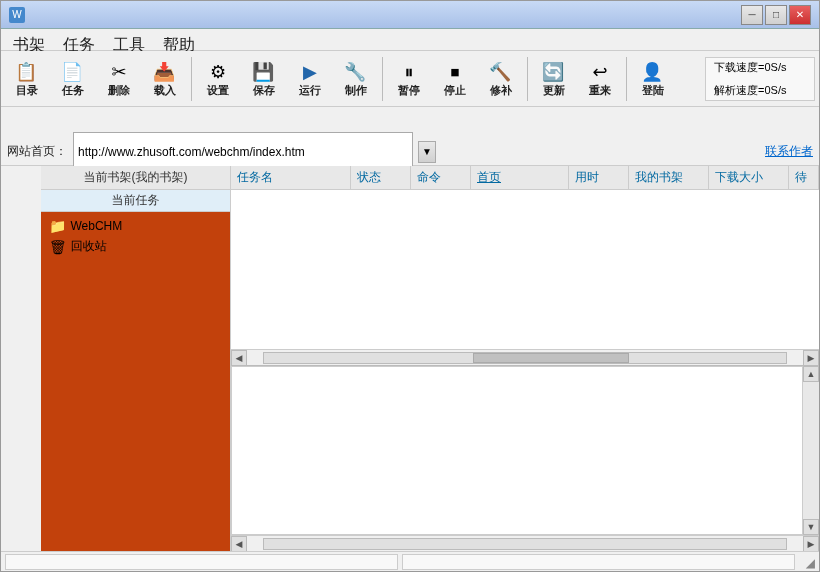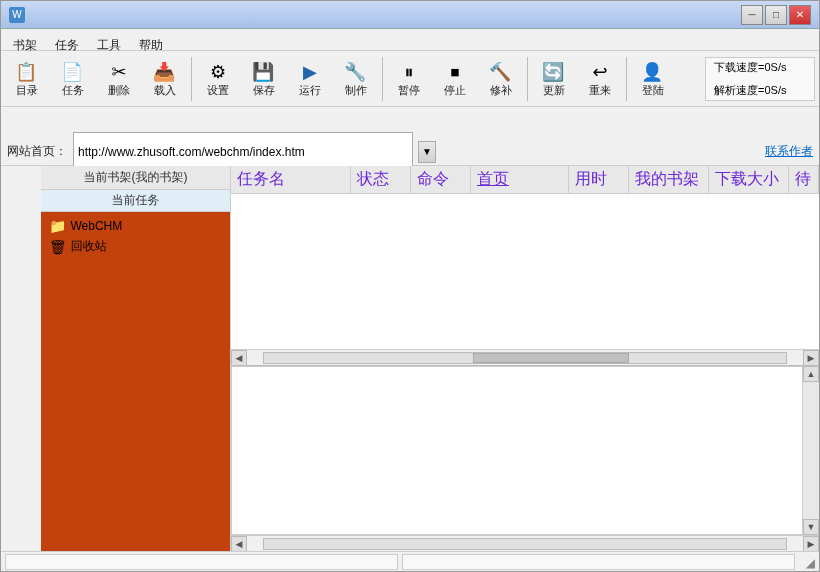--- a/index.html
+++ b/index.html
@@ -73,21 +73,21 @@
       height: 22px;
       display: flex;
       align-items: center;
       padding: 0 4px;
       border-bottom: 1px solid #ccc;
       gap: 2px;
     }
     .menu-item {
       padding: 2px 8px;
       cursor: pointer;
-      font-size: 12px;
+      font-size: 16px;
       color: #222;
       margin-top: 12px;
     }
     
     .toolbar {
       background: #f0f0f0;
       height: 56px;
       display: flex;
       align-items: center;
       padding: 2px 4px;
@@ -111,20 +111,21 @@
       height: 24px;
       display: flex;
       align-items: center;
       justify-content: center;
       font-size: 18px;
     }
     .tb-label {
       font-size: 11px;
       color: #222;
       line-height: 1.1;
+      font-weight: bold;
     }
     .toolbar-sep {
       width: 1px;
       height: 44px;
       background: #bbb;
       margin: 0 2px;
     }
     .toolbar-right {
       margin-left: auto;
       display: flex;
@@ -243,22 +244,22 @@
     }
     .task-table-header {
       display: flex;
       background: #e8e8e8;
       border-bottom: 1px solid #ccc;
       min-height: 22px;
     }
     .th-cell {
       border-right: 1px solid #ccc;
       padding: 3px 6px;
-      font-size: 16px;
-      color: #6d28d9;
+      font-size: 12px;
+      color: #0369a1;
       white-space: nowrap;
       display: flex;
       align-items: center;
     }
     .task-table-body {
       flex: 1;
       overflow: auto;
       background: white;
     }
     .table-scrollbar-area {

